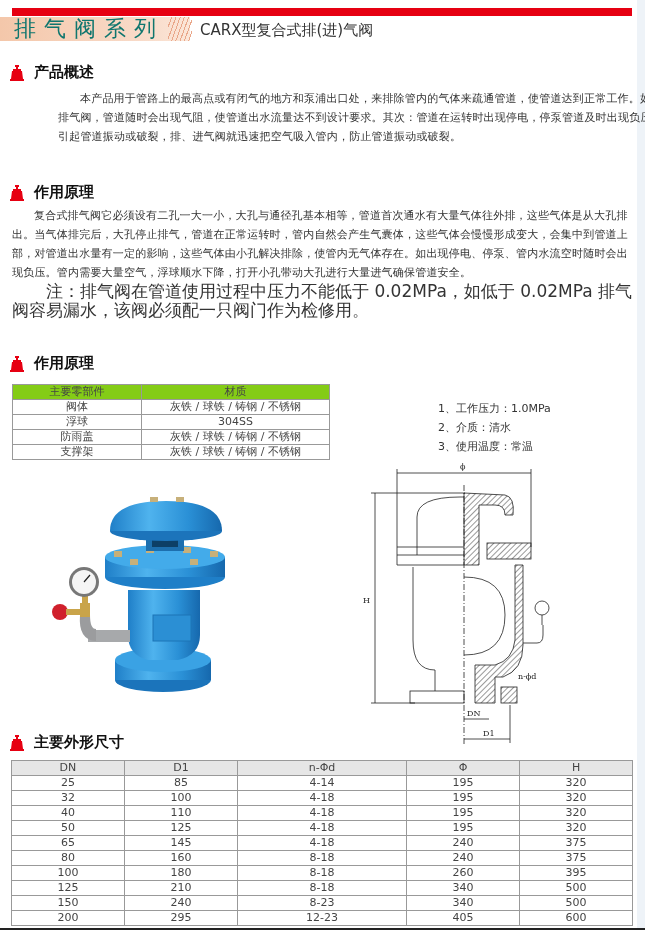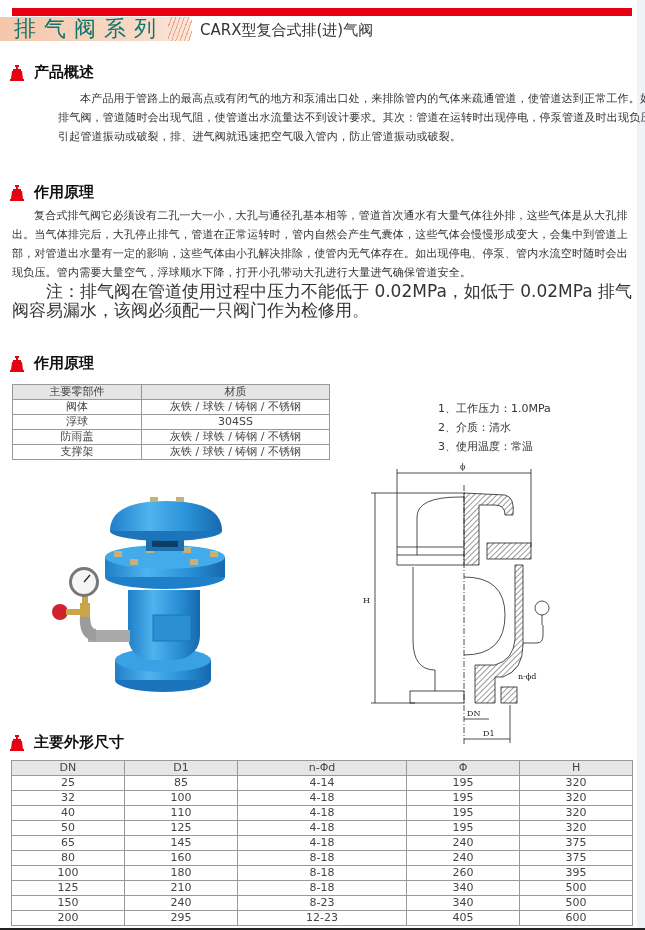--- a/index.html
+++ b/index.html
@@ -13,21 +13,21 @@
   .series-sub { position:absolute; left:200px; top:21px; font-size:15px; color:#333; }
   .sec-head { position:absolute; left:10px; display:flex; align-items:center; }
   .sec-icon { width:14px; height:16px; margin-right:10px; position:relative; }
   .sec-icon svg { display:block; }
   .sec-title { font-size:15px; font-weight:bold; color:#111; }
   .para { position:absolute; left:12px; width:622px; font-size:11px; line-height:19px; color:#333; text-indent:2em; letter-spacing:0.2px; }
   .note { position:absolute; left:12px; width:622px; font-size:17px; line-height:19px; color:#333; text-indent:2em; }
   table { border-collapse:collapse; position:absolute; font-size:11px; color:#444; }
   table td, table th { border:1px solid #999; text-align:center; font-weight:normal; padding:0; }
   .parts-table { left:12px; top:384px; width:318px; }
-  .parts-table th { background:#e5e5e5; height:14px; line-height:14px; }
+  .parts-table th { background:#84cc16; height:14px; line-height:14px; }
   .parts-table td { height:14px; line-height:14px; }
   .parts-table .c1 { width:128px; }
   .spec-list { position:absolute; left:438px; top:399px; font-size:11px; line-height:19px; color:#333; }
   .dim-table { left:11px; top:760px; width:622px; }
   .dim-table th { background:#e6e6e6; height:14px; line-height:14px; }
   .dim-table td { height:14px; line-height:14px; }
   .bottom-bar { position:absolute; left:0; top:928px; width:645px; height:2px; background:#222; }
   .photo { position:absolute; left:28px; top:495px; width:210px; height:205px; }
   .drawing { position:absolute; left:355px; top:455px; width:200px; height:290px; }
 </style>

